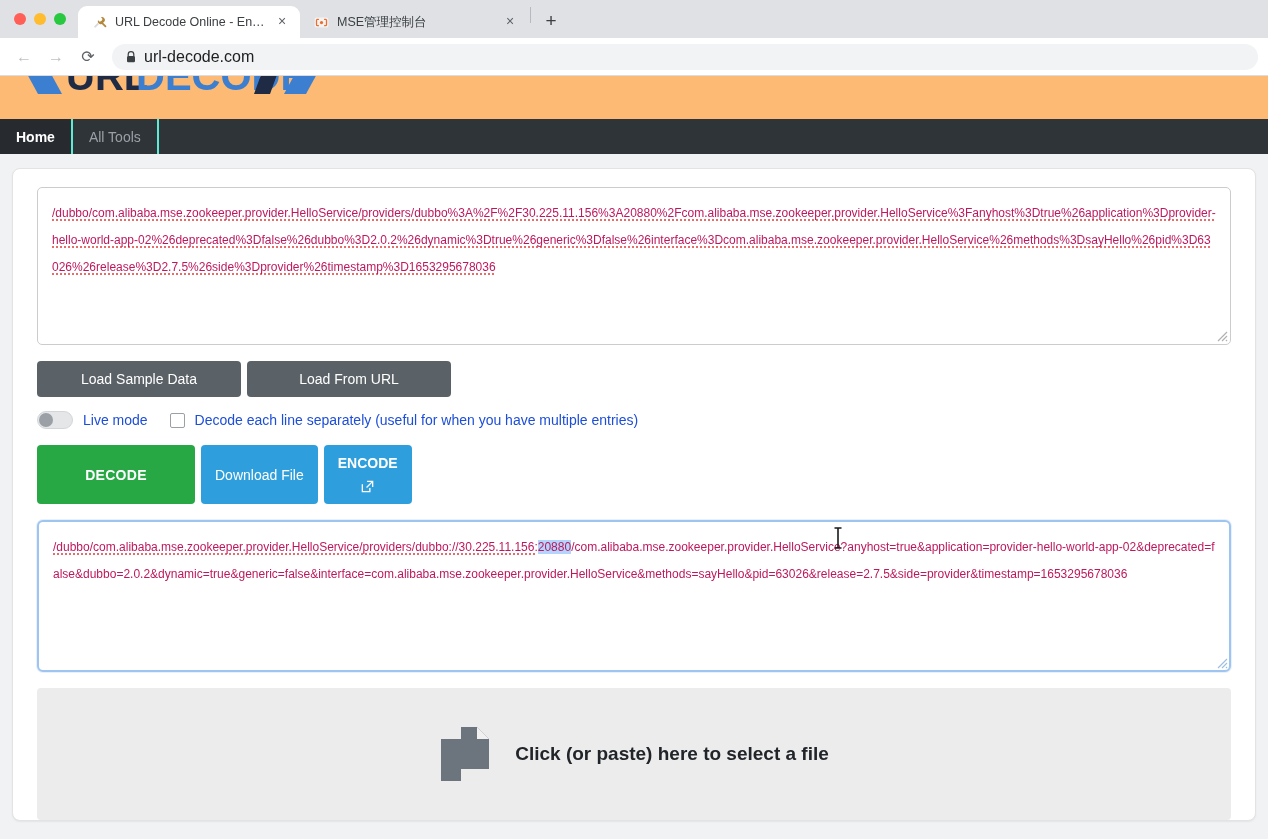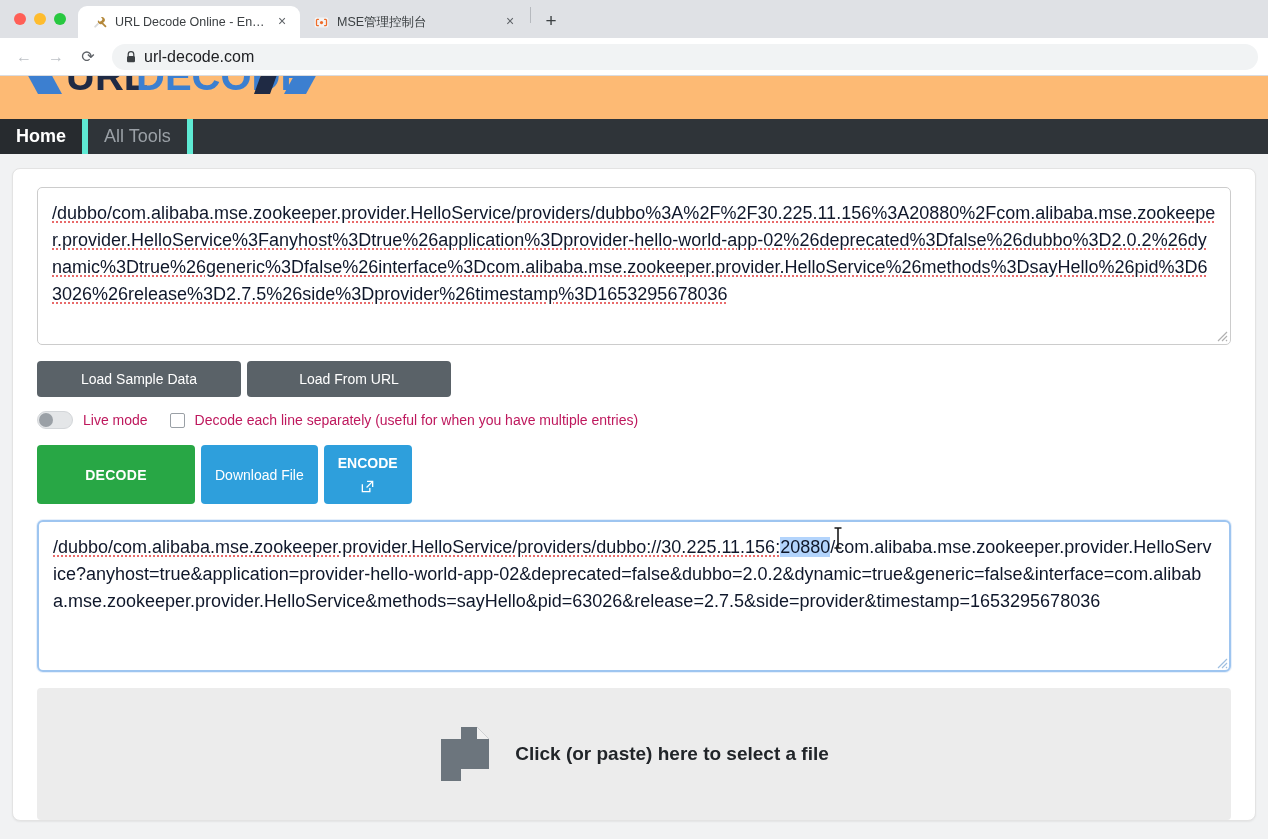--- a/index.html
+++ b/index.html
@@ -134,23 +134,23 @@
     background: #2f3439;
     height: 35px;
     display: flex;
     align-items: stretch;
     padding-left: 0;
   }
   .navitem {
     display: flex;
     align-items: center;
     padding: 0 16px;
-    font-size: 18px;
+    font-size: 14px;
     color: #9aa0a6;
-    border-right: 6px solid #5eead4;
+    border-right: 2px solid #5eead4;
   }
   .navitem.active {
     background: #272b2f;
     color: #ffffff;
     font-weight: bold;
   }
 
   .card {
     background: #ffffff;
     border: 1px solid #e3e3e3;
@@ -168,23 +168,23 @@
     margin-bottom: 16px;
   }
 
   .ta-wrap { position: relative; margin: 0 12px; }
   .ta {
     width: 100%;
     border: 1px solid #ccc;
     border-radius: 5px;
     background: #fff;
     padding: 12px 14px;
-    font-size: 18px;
+    font-size: 12px;
     line-height: 27px;
-    color: #0f172a;
+    color: #be185d;
     word-break: break-all;
     white-space: pre-wrap;
     overflow: hidden;
     position: relative;
   }
   .ta.input { height: 158px; }
   .ta.output {
     height: 152px;
     border: 2px solid #9ec5f0;
     box-shadow: 0 0 0 1px rgba(158,197,240,0.25);
@@ -213,21 +213,21 @@
   .btn.green { background: #28a745; min-width: 158px; font-weight: bold; letter-spacing: 0.3px; }
   .btn.blue { background: #2e9fdc; font-weight: bold; }
   .btn.blue.dl { background: #2e9fdc; font-weight: normal; }
 
   .optsrow {
     display: flex;
     align-items: center;
     margin: 14px 12px 0 12px;
     gap: 10px;
     font-size: 14px;
-    color: #be185d;
+    color: #1d4ed8;
   }
   .toggle {
     width: 36px; height: 18px;
     background: #e4e6e8;
     border: 1px solid #d3d6d9;
     border-radius: 10px;
     position: relative;
     flex: none;
   }
   .toggle .knob {

